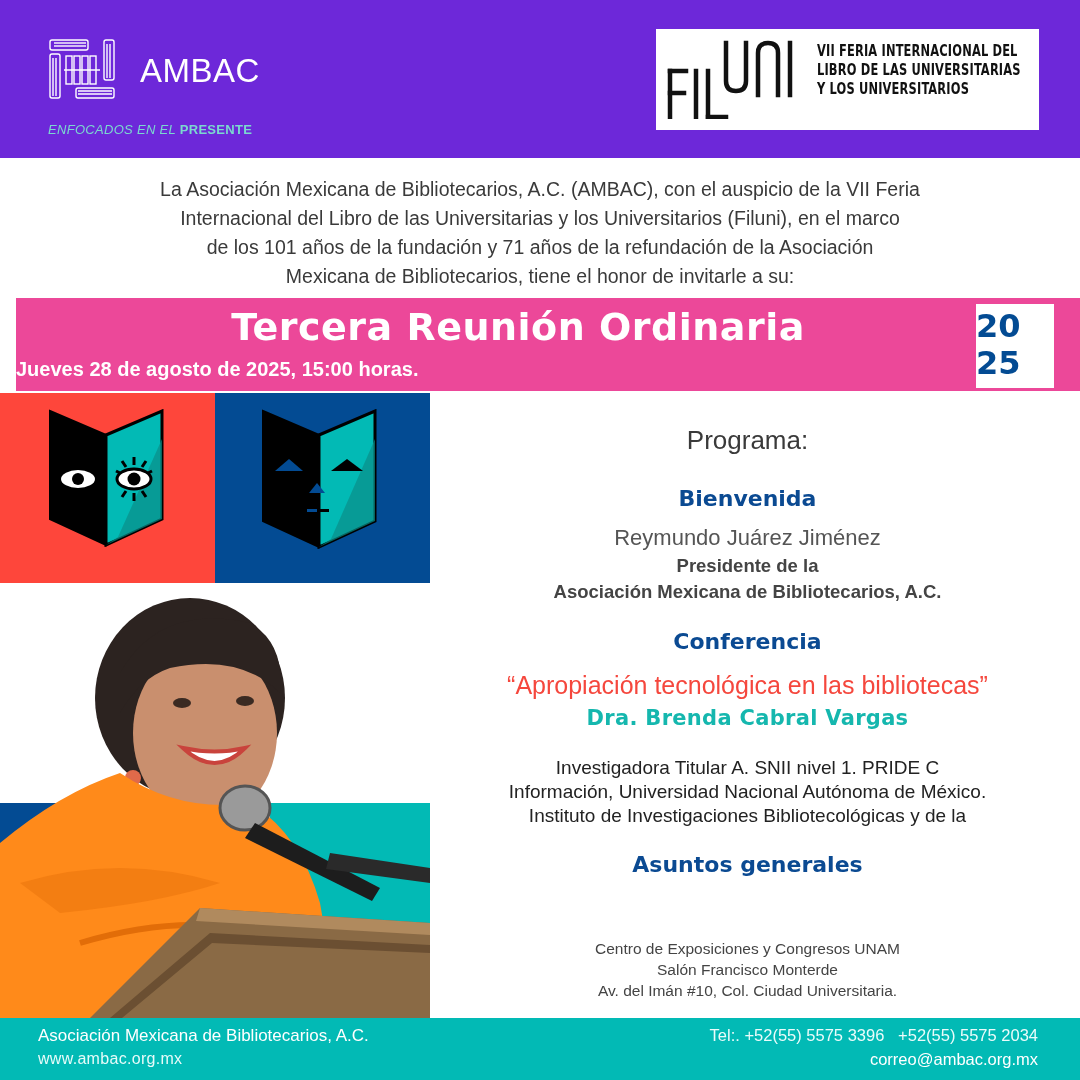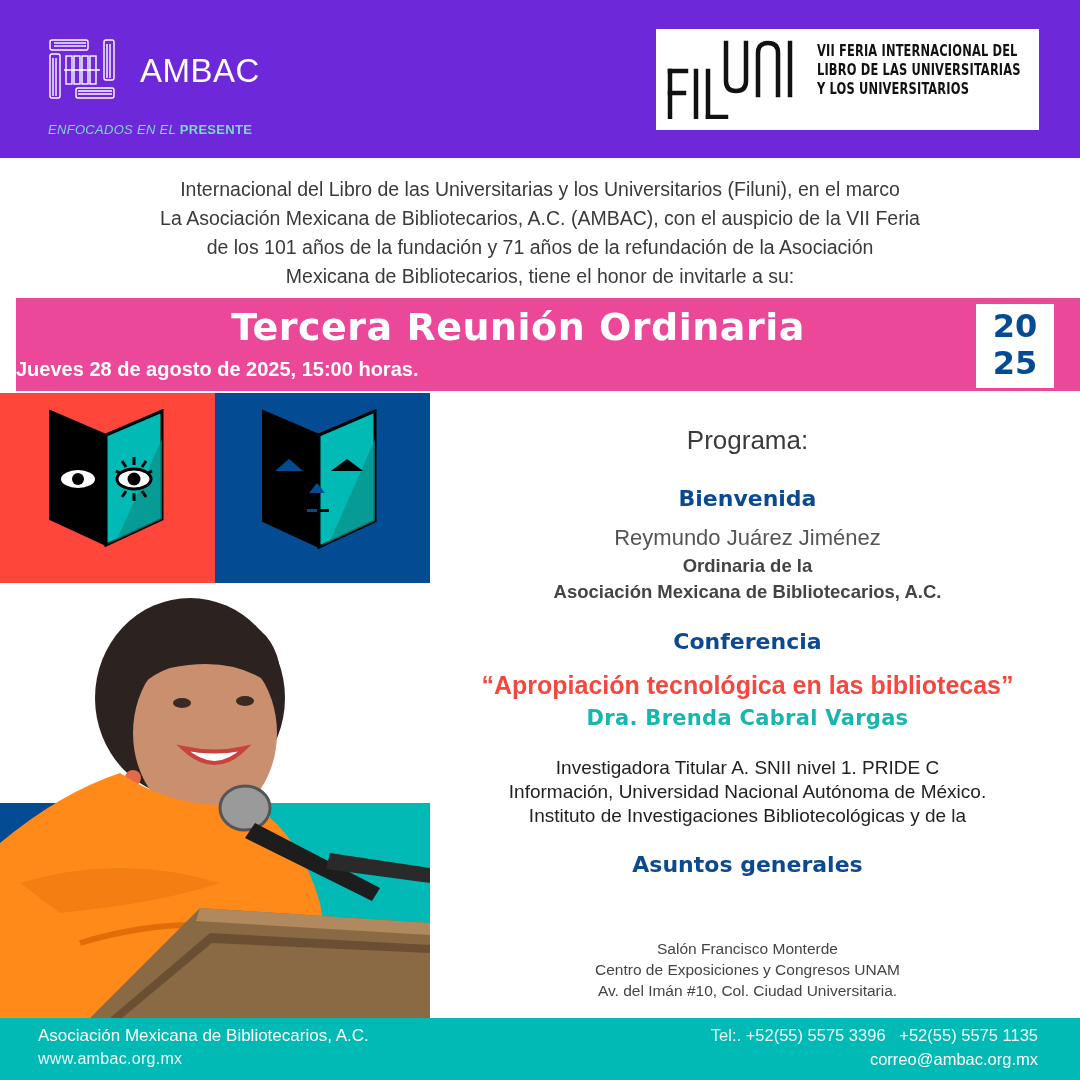--- a/index.html
+++ b/index.html
@@ -13,37 +13,37 @@
   .tagline b { font-style: normal; font-weight: bold; }
   .filuni-box { position: absolute; left: 656px; top: 29px; width: 383px; height: 101px; background: #fff; }
   .filuni-mark { position: absolute; left: 10px; top: 10px; width: 130px; height: 80px; }
   .filuni-text { position: absolute; left: 161px; top: 13px; font-family: "DejaVu Sans Condensed", "DejaVu Sans", sans-serif; font-weight: bold; font-size: 15.5px; line-height: 19px; color: #111; transform: scaleX(0.82); transform-origin: left top; white-space: nowrap; letter-spacing: 0.2px; }
 
   .intro { position: absolute; left: 40px; top: 175px; width: 1000px; text-align: center; font-family: "Liberation Sans", sans-serif; font-size: 19.5px; line-height: 29px; color: #3a3a3a; }
 
   .title-band { position: absolute; left: 16px; top: 298px; width: 1080px; height: 93px; background: #ec4899; }
   .title { position: absolute; left: 0; top: 7px; width: 1004px; text-align: center; color: #fff; font-family: "DejaVu Sans", sans-serif; font-weight: bold; font-size: 38px; letter-spacing: 0.5px; }
   .subtitle { position: absolute; left: 0; top: 60px; width: 1004px; text-align: left; color: #fff; font-family: "Liberation Sans", sans-serif; font-weight: bold; font-size: 20px; }
-  .year-box { position: absolute; left: 960px; top: 6px; width: 78px; height: 84px; background: #fff; text-align: center; color: #034b93; font-family: "DejaVu Sans", sans-serif; font-weight: bold; font-size: 32px; line-height: 37px; padding-top: 4px; }
+  .year-box { position: absolute; left: 960px; top: 6px; width: 78px; height: 84px; background: #fff; color: #034b93; font-family: "DejaVu Sans", sans-serif; font-weight: bold; font-size: 32px; line-height: 37px; padding-top: 4px; }
 
   .sq-red { position: absolute; left: 0; top: 393px; width: 215px; height: 190px; background: #fe463b; }
   .sq-blue { position: absolute; left: 215px; top: 393px; width: 215px; height: 190px; background: #034b93; }
   .book { position: absolute; }
 
   .photo-area { position: absolute; left: 0; top: 583px; width: 430px; height: 435px; overflow: hidden; background: #fff; }
   .band-blue { position: absolute; left: 0; top: 220px; width: 90px; height: 180px; background: #034b93; }
   .band-teal { position: absolute; left: 270px; top: 220px; width: 160px; height: 180px; background: #02bab5; }
 
   .program { position: absolute; left: 440px; top: 0; width: 615px; text-align: center; }
   .program .t { position: absolute; left: 0; width: 615px; text-align: center; }
   .h-programa { top: 425px; font-family: "Liberation Sans", sans-serif; font-size: 26px; color: #3a3a3a; }
   .h-section { font-family: "DejaVu Sans", sans-serif; font-weight: bold; font-size: 22px; color: #0b4a92; }
   .light { font-family: "Liberation Sans", sans-serif; font-size: 22px; color: #555; }
   .semi { font-family: "Liberation Sans", sans-serif; font-weight: bold; font-size: 18.5px; color: #444; }
-  .conf-title { font-family: "Liberation Sans", sans-serif; font-weight: bold; font-size: 25px; color: #f5473d; }
+  .conf-title { font-family: "Liberation Sans", sans-serif; font-weight: normal; font-size: 25px; color: #f5473d; }
   .speaker { font-family: "DejaVu Sans", sans-serif; font-weight: bold; font-size: 21px; color: #15b7ae; letter-spacing: 0.3px; }
   .bio { font-family: "Liberation Sans", sans-serif; font-size: 19px; color: #222; line-height: 24px; }
   .venue { font-family: "Liberation Sans", sans-serif; font-size: 15.5px; color: #444; line-height: 21px; }
 
   .footer { position: absolute; left: 0; top: 1018px; width: 1080px; height: 62px; background: #02bab5; color: #fff; font-family: "Liberation Sans", sans-serif; }
   .f-org { position: absolute; left: 38px; top: 8px; font-size: 17px; }
   .f-web { position: absolute; left: 38px; top: 32px; font-size: 16px; color: #e6fbf9; letter-spacing: 0.3px; }
   .f-tel { position: absolute; right: 42px; top: 8px; font-size: 16.5px; color: #eafcfb; white-space: pre; }
   .f-mail { position: absolute; right: 42px; top: 32px; font-size: 16.5px; margin-left: 32px; }
 </style>
@@ -100,22 +100,22 @@
     </svg>
     <div class="filuni-text">
       <div>VII FERIA INTERNACIONAL DEL</div>
       <div>LIBRO DE LAS UNIVERSITARIAS</div>
       <div>Y LOS UNIVERSITARIOS</div>
     </div>
   </div>
 </div>
 
 <div class="intro">
+  <div>La Asociación Mexicana de Bibliotecarios, A.C. (AMBAC), con el auspicio de la VII Feria</div>
   <div>Internacional del Libro de las Universitarias y los Universitarios (Filuni), en el marco</div>
-  <div>La Asociación Mexicana de Bibliotecarios, A.C. (AMBAC), con el auspicio de la VII Feria</div>
   <div>de los 101 años de la fundación y 71 años de la refundación de la Asociación</div>
   <div>Mexicana de Bibliotecarios, tiene el honor de invitarle a su:</div>
 </div>
 
 <div class="title-band">
   <div class="title">Tercera Reunión Ordinaria</div>
   <div class="subtitle">Jueves 28 de agosto de 2025, 15:00 horas.</div>
   <div class="year-box">
     <div>20</div>
     <div>25</div>
@@ -185,39 +185,39 @@
     <path d="M200 325 L430 340 L430 352 L196 338 Z" fill="#b08a5e"></path>
     <path d="M110 435 L210 350 L430 362 L430 370 L212 360 L122 435 Z" fill="#6b4f32"></path>
   </svg>
 </div>
 
 <div class="program">
   <div class="t h-programa">Programa:</div>
 
   <div class="t h-section" style="top:486px">Bienvenida</div>
   <div class="t light" style="top:525px">Reymundo Juárez Jiménez</div>
-  <div class="t semi" style="top:555px">Ordinaria de la</div>
+  <div class="t semi" style="top:555px">Presidente de la</div>
   <div class="t semi" style="top:581px">Asociación Mexicana de Bibliotecarios, A.C.</div>
 
   <div class="t h-section" style="top:629px">Conferencia</div>
   <div class="t conf-title" style="top:671px">“Apropiación tecnológica en las bibliotecas”</div>
   <div class="t speaker" style="top:706px">Dra. Brenda Cabral Vargas</div>
   <div class="t bio" style="top:756px">
     <div>Investigadora Titular A. SNII nivel 1. PRIDE C</div>
     <div>Información, Universidad Nacional Autónoma de México.</div>
     <div>Instituto de Investigaciones Bibliotecológicas y de la</div>
   </div>
 
   <div class="t h-section" style="top:852px">Asuntos generales</div>
 
   <div class="t venue" style="top:938px">
+    <div>Centro de Exposiciones y Congresos UNAM</div>
     <div>Salón Francisco Monterde</div>
-    <div>Centro de Exposiciones y Congresos UNAM</div>
     <div>Av. del Imán #10, Col. Ciudad Universitaria.</div>
   </div>
 </div>
 
 <div class="footer">
   <div class="f-org">Asociación Mexicana de Bibliotecarios, A.C.</div>
   <div class="f-web">www.ambac.org.mx</div>
-  <div class="f-tel">Tel:. +52(55) 5575 3396   +52(55) 5575 1135</div>
+  <div class="f-tel">Tel:. +52(55) 5575 3396   +52(55) 5575 2034</div>
   <div class="f-mail">correo@ambac.org.mx</div>
 </div>
 
 </body></html>

